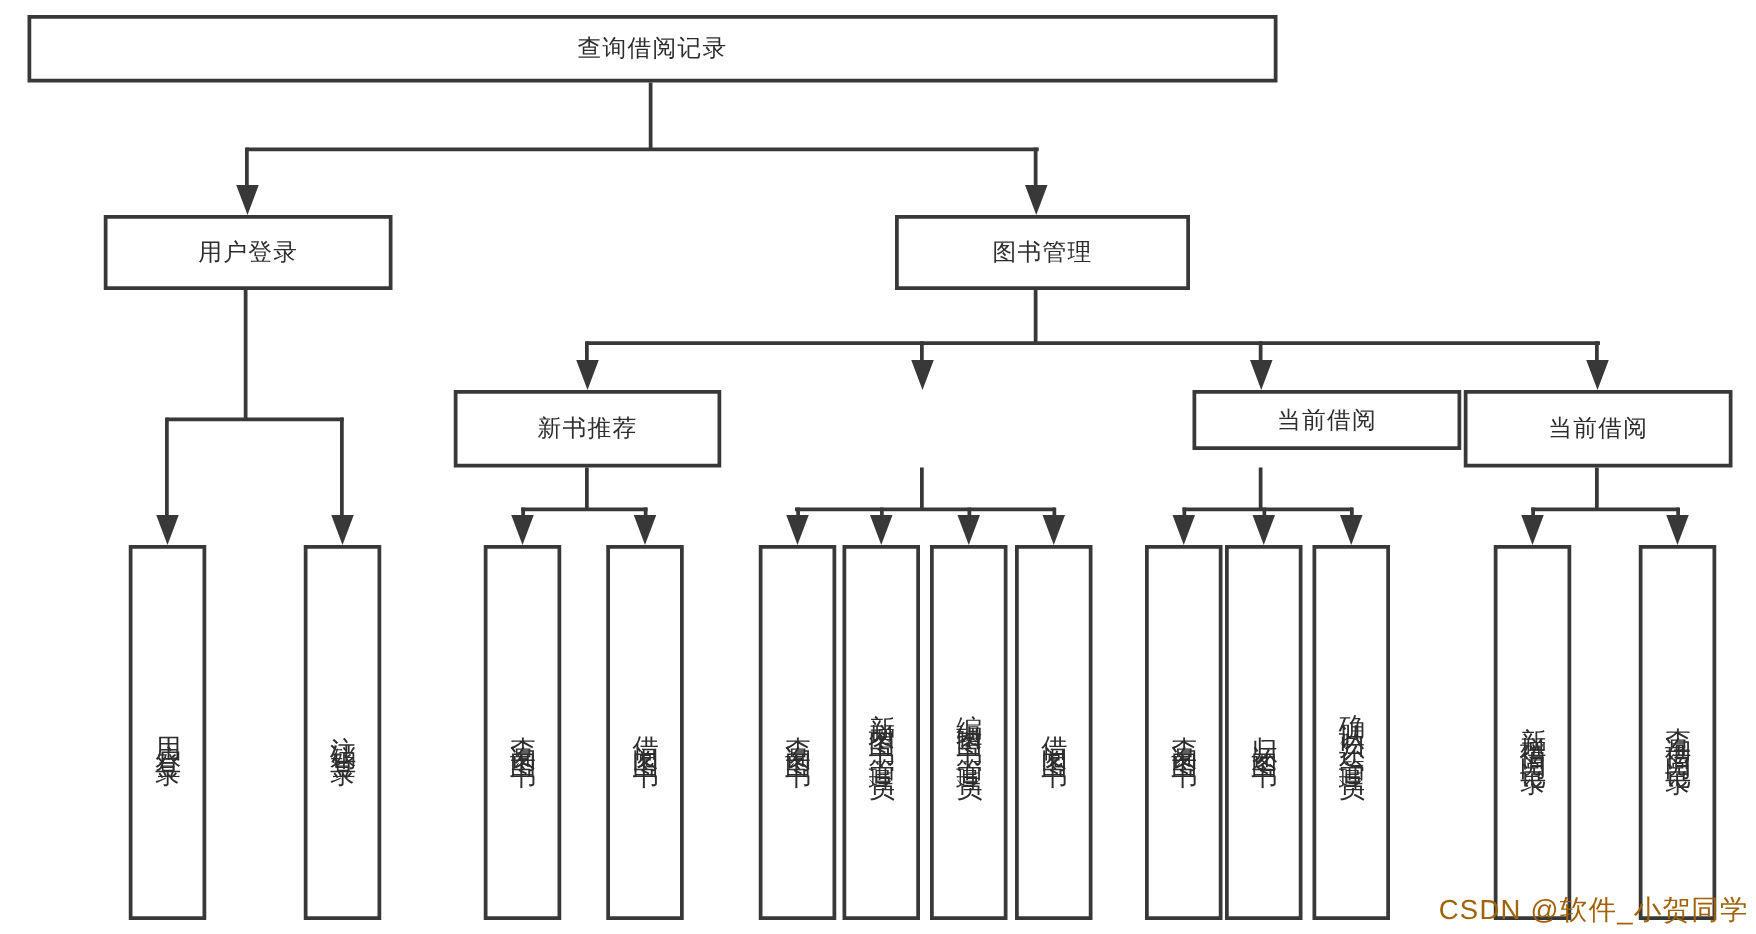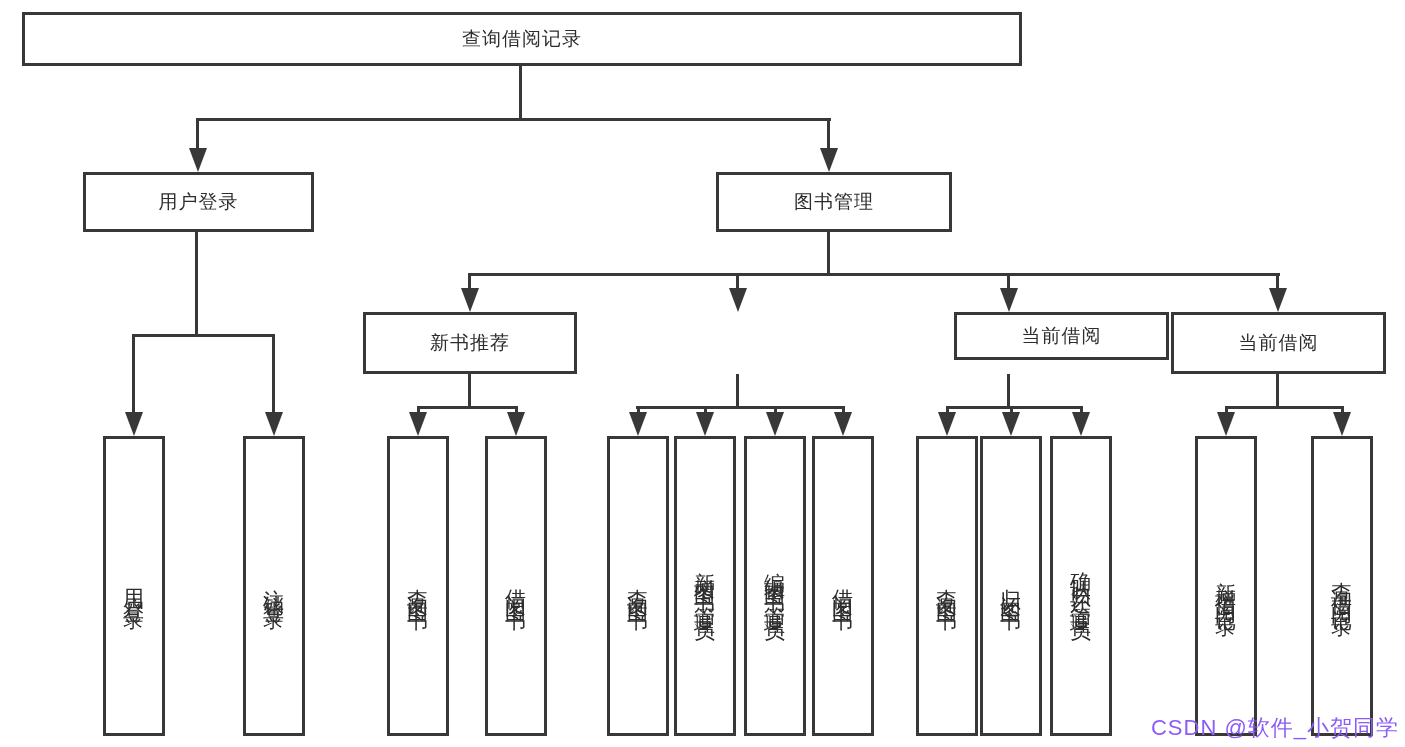--- a/index.html
+++ b/index.html
@@ -12,21 +12,21 @@
   .hbox{position:absolute;border:3px solid #383838;background:#ffffff;
         display:flex;align-items:center;justify-content:center;
         box-sizing:border-box;color:#2d2d2d;font-size:19px;letter-spacing:1px;}
   .vbox{position:absolute;top:436px;width:62px;height:300px;
         border:3px solid #383838;background:#ffffff;
         display:flex;align-items:center;justify-content:center;
         box-sizing:border-box;}
   .vbox span{writing-mode:vertical-rl;text-orientation:mixed;
              font-size:21px;letter-spacing:7px;line-height:1;color:#2d2d2d;}
   .watermark{position:absolute;right:6px;bottom:4px;font-size:22px;
-             color:#8b5cf6;letter-spacing:1px;z-index:5;}
+             color:#a16207;letter-spacing:1px;z-index:5;}
 </style>
 </head>
 <body>
 
 <div id="canvas">
 
   <div class="hbox" style="left:22px;top:12px;width:1000px;height:54px">
     <span>查询借阅记录</span>
   </div>
 

